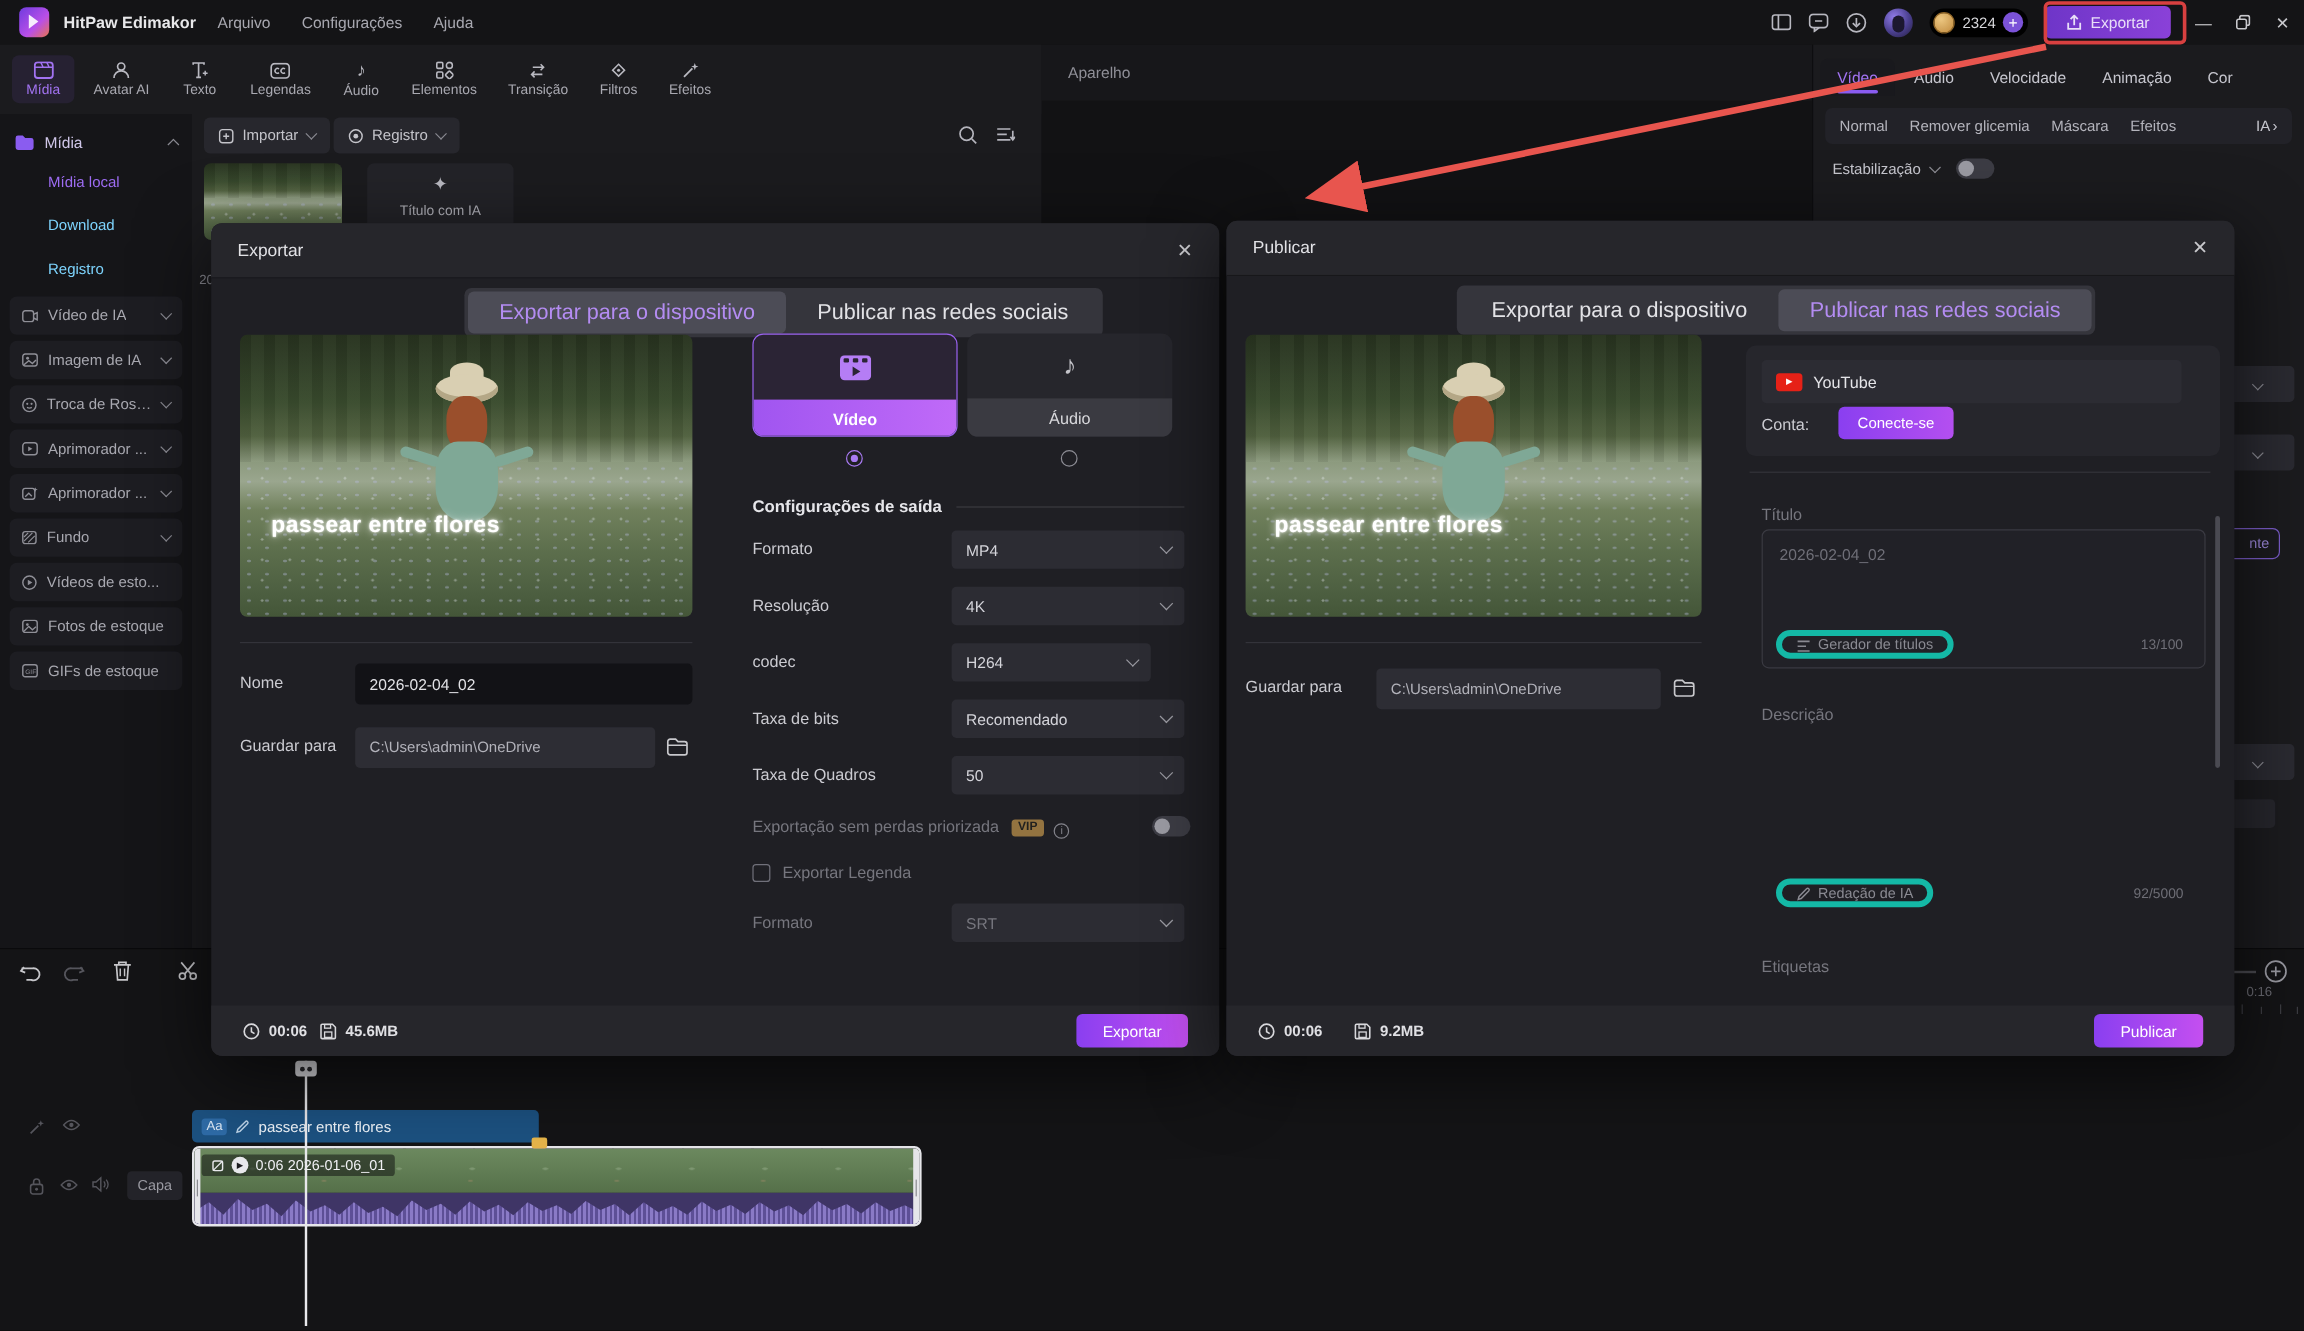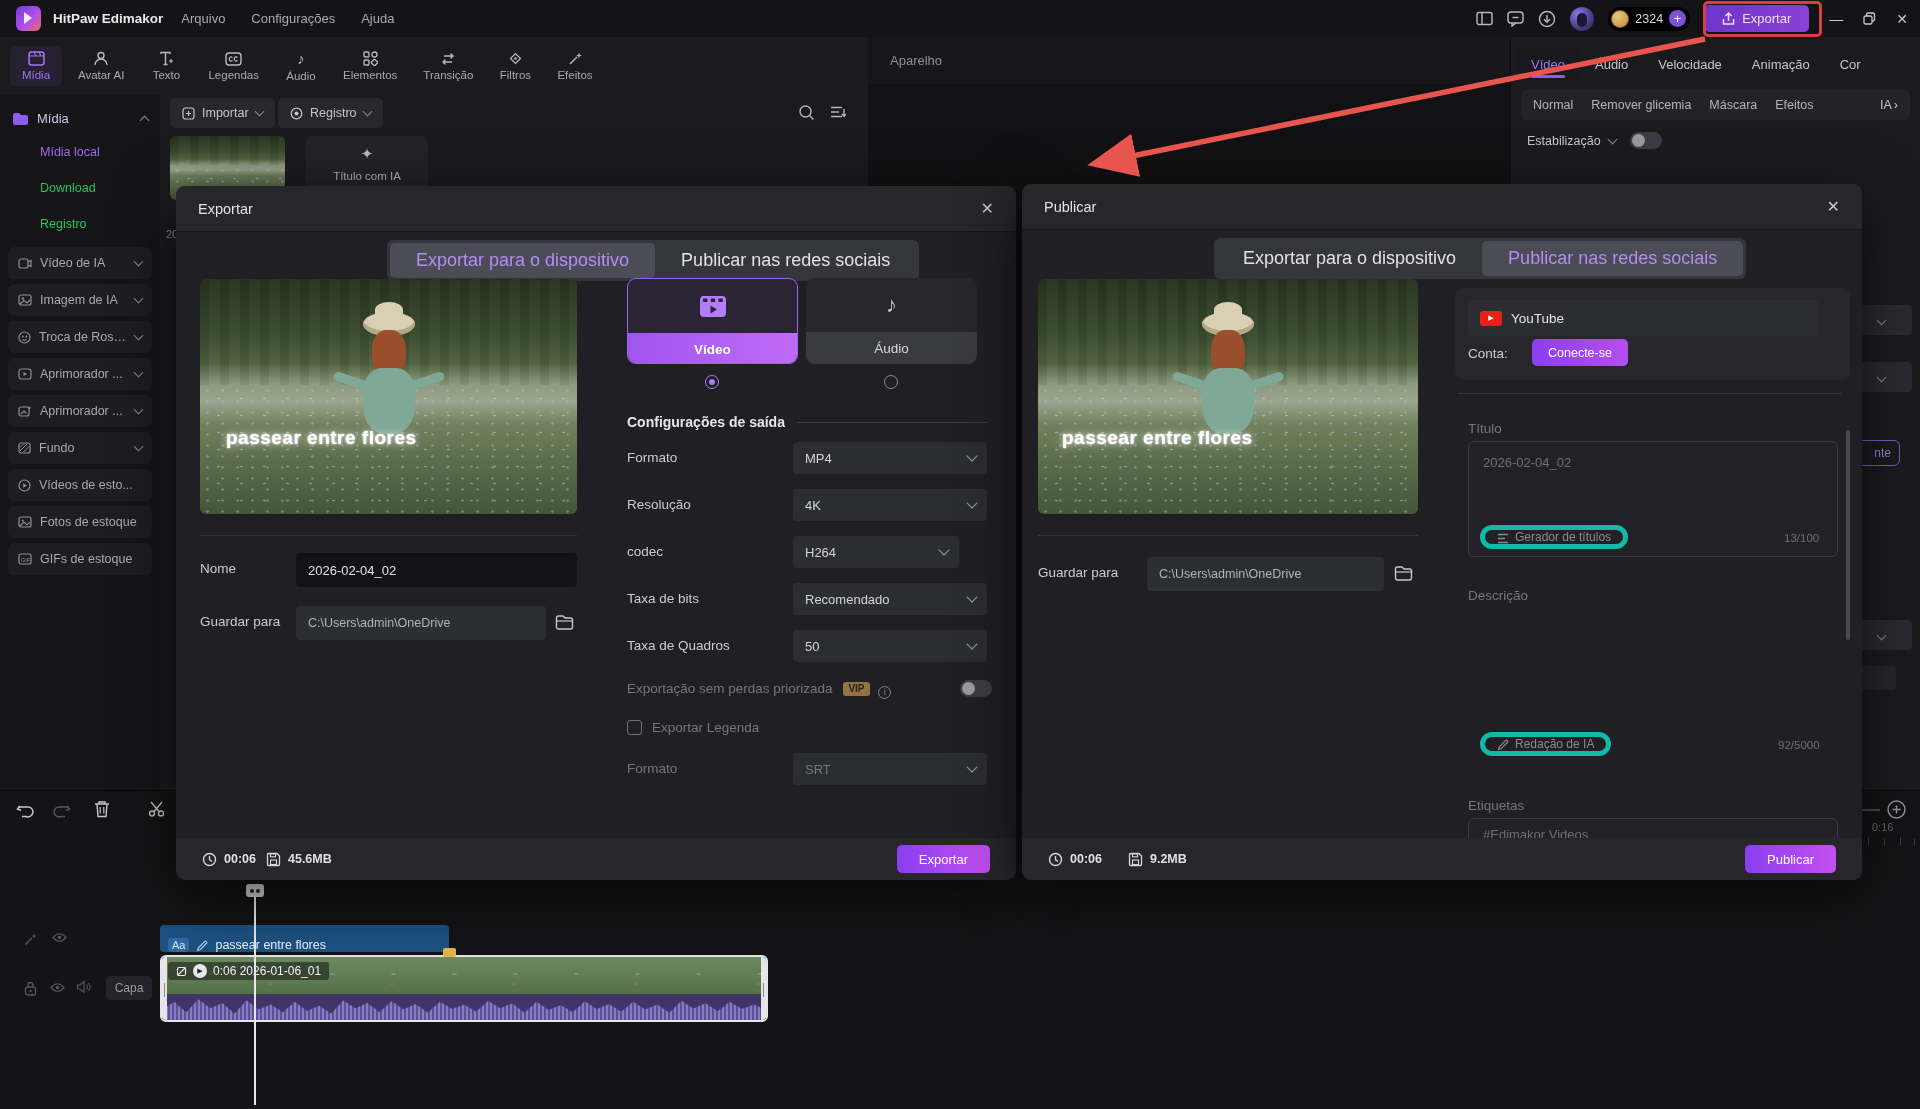--- a/index.html
+++ b/index.html
@@ -37,21 +37,21 @@
 .toolbar{position:absolute;left:0;top:37px;width:868px;height:58px;background:#1b1b1e;
   display:flex;align-items:center;padding-left:10px;gap:6px;z-index:3}
 .tb-item{display:flex;flex-direction:column;align-items:center;gap:3px;padding:5px 10px;border-radius:6px;
   color:#a9a9b1;font-size:11.5px;min-width:52px}
 .tb-item .ticon{color:#b9b9c1}
 .tb-item.sel{background:rgba(135,85,240,.10)}
 .tb-item.sel,.tb-item.sel .ticon{color:#a273f2}
 
 .sidebar{position:absolute;left:0;top:95px;width:160px;height:695px;background:#151518;z-index:3;padding-top:8px}
 .sb-head{display:flex;align-items:center;gap:8px;padding:8px 12px;color:#cfc6e8;font-size:13px}
-.sb-sub{padding:11px 12px 11px 40px;color:#22c55e;font-size:12.5px}
+.sb-sub{padding:11px 12px 11px 40px;color:#7dd3fc;font-size:12.5px}
 .sb-sub.sel{color:#9d6cf2}
 .sb-group{display:flex;align-items:center;gap:8px;background:#1d1d22;border-radius:6px;
   margin:5px 8px;padding:9px 10px;color:#a8a8b0;font-size:12.5px}
 .sb-group .gico{color:#8f8f97;flex:0 0 auto}
 .sb-group .cdown{margin-left:auto}
 .cup,.cdown{width:7px;height:7px;border-right:1.4px solid #8a8a92;border-bottom:1.4px solid #8a8a92}
 .cdown{transform:rotate(45deg);margin-top:-3px}
 .cup{transform:rotate(-135deg);margin-left:auto;margin-top:3px}
 .ellip{white-space:nowrap;overflow:hidden;text-overflow:ellipsis}
 
@@ -156,21 +156,21 @@
   height:24px;padding:0 12px;color:#8a8a92;font-size:12px}
 .counter{position:absolute;color:#6e6e76;font-size:11.5px}
 .scroll-thumb{position:absolute;width:4px;border-radius:2px;background:#4a4a52}
 
 .timeline{position:absolute;left:0;top:790px;width:1920px;height:319px;background:#141416;z-index:1;border-top:1px solid #0a0a0c}
 .tl-icon{position:absolute;color:#c6c6ca}
 .tl-icon.dimmed{color:#55555c}
 .capa{position:absolute;left:106px;top:976px;width:46px;height:24px;background:#232329;border-radius:4px;
   display:flex;align-items:center;justify-content:center;color:#9a9aa2;font-size:12px;z-index:2}
 .text-clip{position:absolute;left:160px;top:925px;width:289px;height:27px;background:#1c5180;border-radius:4px;
-  display:flex;align-items:flex-end;gap:7px;padding:0 8px;z-index:2}
+  display:flex;align-items:center;gap:7px;padding:0 8px;z-index:2}
 .aa-badge{background:#2e6ba6;border-radius:3px;color:#dce8f4;font-size:11px;padding:1px 4px}
 .text-clip .lbl{color:#eef3f8;font-size:12.5px}
 .video-clip{position:absolute;left:160px;top:955px;width:608px;height:67px;border:2px solid #e6e6ea;border-radius:6px;
   overflow:hidden;z-index:2;background:#2a2a2e}
 .clip-film{position:absolute;inset:0 0 26px 0;
   background:linear-gradient(180deg,#6d8a60,#557049),
   repeating-linear-gradient(90deg,rgba(20,30,15,.35) 0 2px,transparent 2px 58px)}
 .clip-film::after{content:"";position:absolute;inset:0;opacity:.5;
   background-image:radial-gradient(rgba(220,235,210,.5) 2px,transparent 3px),radial-gradient(rgba(200,150,120,.55) 2px,transparent 3px);
   background-size:61px 22px,122px 30px;background-position:18px 6px,47px 12px}
@@ -823,23 +823,20 @@
     <span class="f-label dim" style="left:446px;top:404px">Descrição</span>
     <div class="chip" style="left:458px;top:548px">
       <svg width="12" height="12" viewBox="0 0 12 12">
           <path d="M1.5 10.5 L2.2 8 L8.5 1.7 a1.2 1.2 0 0 1 1.8 1.8 L4 9.8 Z" fill="none" stroke="#8a8a92" stroke-width="1.2"></path>
         </svg>
       <span>Redação de IA</span>
     </div>
     <span class="counter" style="left:756px;top:555px">92/5000</span>
 
     <span class="f-label dim" style="left:446px;top:614px">Etiquetas</span>
-    <div class="bigbox" style="left:446px;top:634px;width:370px;height:38px">
-      <span class="val" style="top:8px">#Edimakor Videos</span>
-    </div>
     <span class="scroll-thumb" style="left:824px;top:246px;height:210px"></span>
 
     <div class="dlg-foot">
       <span class="foot-item">
         <svg width="15" height="15" viewBox="0 0 15 15">
             <circle cx="7.5" cy="7.5" r="6" fill="none" stroke="#d8d8dc" stroke-width="1.4"></circle>
             <path d="M7.5 4 v3.8 l2.6 1.6" fill="none" stroke="#d8d8dc" stroke-width="1.3"></path>
           </svg>
         <span>00:06</span>
       </span>

